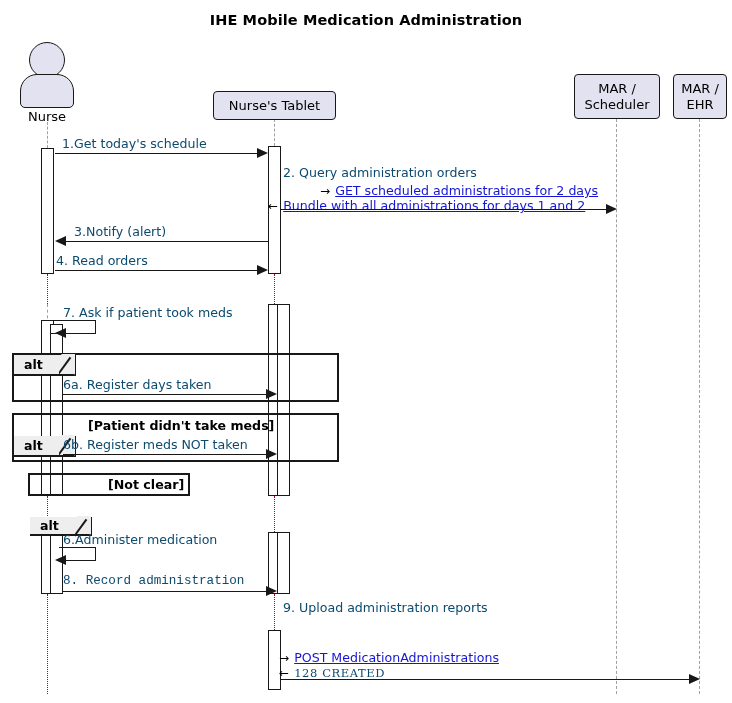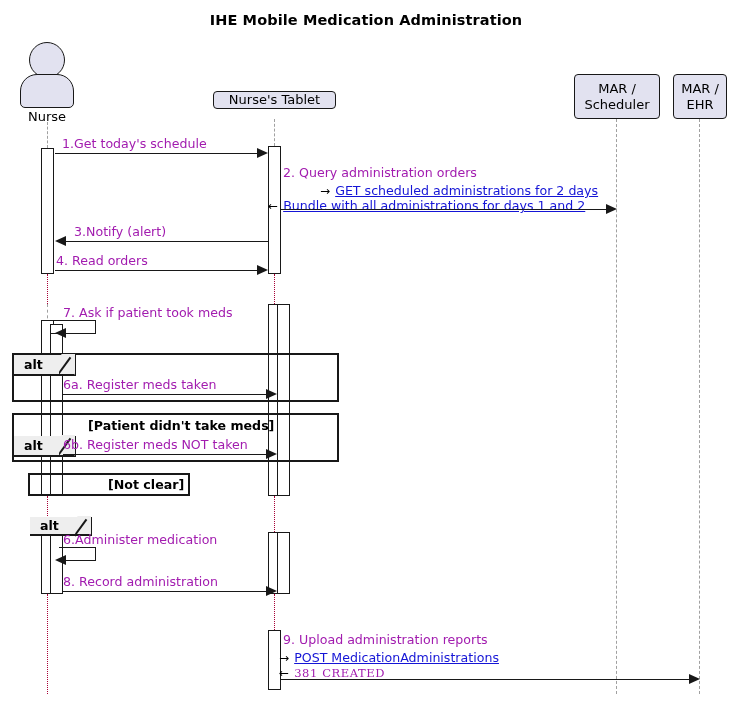--- a/index.html
+++ b/index.html
@@ -88,21 +88,21 @@
     box-sizing: border-box;
   }
 
   
   .msg-line {
     height: 0;
     border-top: 1.2px solid #181818;
   }
   .msg-label {
     font-size: 12.6px;
-    color: #a21caf;
+    color: #0c4a6e;
     white-space: nowrap;
     line-height: 15px;
   }
   .msg-label.mono {
     font-family: "DejaVu Serif", serif;
     font-size: 11.5px;
     letter-spacing: 0.6px;
   }
   .link {
     color: #1515D6;
@@ -200,21 +200,21 @@
   <div class="abs lifeline" style="left:616px; top:119px; height:575px;"></div>
 
   <div class="abs lifeline" style="left:699px; top:119px; height:575px;"></div>
 
   <div class="abs" style="left:20px; top:42px;">
     <div class="actor-head" style="margin-left:9px;"></div>
     <div class="actor-body" style="margin-top:-4px;"></div>
     <div class="actor-label" style="width:54px; margin-top:1px;">Nurse</div>
   </div>
 
-  <div class="abs participant" style="left:213px; top:91px; width:123px; height:18px;">Nurse's Tablet</div>
+  <div class="abs participant" style="left:213px; top:91px; width:123px; height:29px;">Nurse's Tablet</div>
 
   <div class="abs participant" style="left:574px; top:74px; width:86px; height:45px;">MAR /
 Scheduler</div>
 
   <div class="abs participant" style="left:673px; top:74px; width:54px; height:45px;">MAR /
 EHR</div>
 
   <div class="abs activation" style="left:41px; top:148px; height:126px;"></div>
 
   <div class="abs activation" style="left:41px; top:320px; height:176px;"></div>
@@ -258,21 +258,21 @@
   <div class="abs selfloop" style="left:50px; top:320px; width:46px; height:14px;"></div>
   <div class="abs head-left" style="left:55px; top:328px;"></div>
 
   <div class="abs frame" style="left:12px; top:353px; width:327px; height:49px;"></div>
   <div class="abs frame-tab" style="left:14px; top:355px; width:62px; height:21px;">
     <div class="frame-tab-label">alt</div>
     <div class="frame-tab-notch"></div>
     <div class="frame-tab-notch-edge"></div>
   </div>
 
-  <div class="abs msg-label" style="left:63px; top:377px;">6a. Register meds taken</div>
+  <div class="abs msg-label" style="left:63px; top:377px;">6a. Register days taken</div>
   <div class="abs msg-line" style="left:63px; top:394px; width:205px;"></div>
   <div class="abs head-right" style="left:266px; top:389px;"></div>
 
   <div class="abs frame" style="left:12px; top:413px; width:327px; height:49px;"></div>
   <div class="abs frame-tab" style="left:14px; top:415px; width:62px; height:21px;">
     <div class="frame-tab-label">alt</div>
     <div class="frame-tab-notch"></div>
     <div class="frame-tab-notch-edge"></div>
   </div>
   <div class="abs frame-cond" style="left:88px; top:418px;">[Patient didn't take meds]</div>
@@ -286,29 +286,29 @@
     <div class="frame-tab-label" style="line-height:17px;">alt</div>
     <div class="frame-tab-notch" style="border-top-width:19px;"></div>
     <div class="frame-tab-notch-edge"></div>
   </div>
   <div class="abs frame-cond" style="left:108px; top:477px;">[Not clear]</div>
 
   <div class="abs msg-label" style="left:63px; top:532px;">6.Administer medication</div>
   <div class="abs selfloop" style="left:59px; top:547px; width:37px; height:14px;"></div>
   <div class="abs head-left" style="left:55px; top:555px;"></div>
 
-  <div class="abs msg-label" style="left:63px; top:574px;">8. Record administration</div>
+  <div class="abs msg-label" style="left:63px; top:574px;font-family:Liberation Mono, monospace;">8. Record administration</div>
   <div class="abs msg-line" style="left:63px; top:591px; width:205px;"></div>
   <div class="abs head-right" style="left:266px; top:586px;"></div>
 
-  <div class="abs msg-label" style="left:283px; top:632px;">9. Upload administration reports</div>
+  <div class="abs msg-label" style="left:283px; top:600px;">9. Upload administration reports</div>
   <div class="abs" style="left:279px; top:647px;">
     <span class="dirarrow">→</span>
     <span class="msg-label link">POST MedicationAdministrations</span>
   </div>
   <div class="abs" style="left:279px; top:662px;">
     <span class="dirarrow">←</span>
-    <span class="msg-label mono">381  CREATED</span>
+    <span class="msg-label mono">128  CREATED</span>
   </div>
   <div class="abs msg-line" style="left:281px; top:679px; width:410px;"></div>
   <div class="abs head-right" style="left:689px; top:674px;"></div>
 
 </div>
 
 </body></html>

